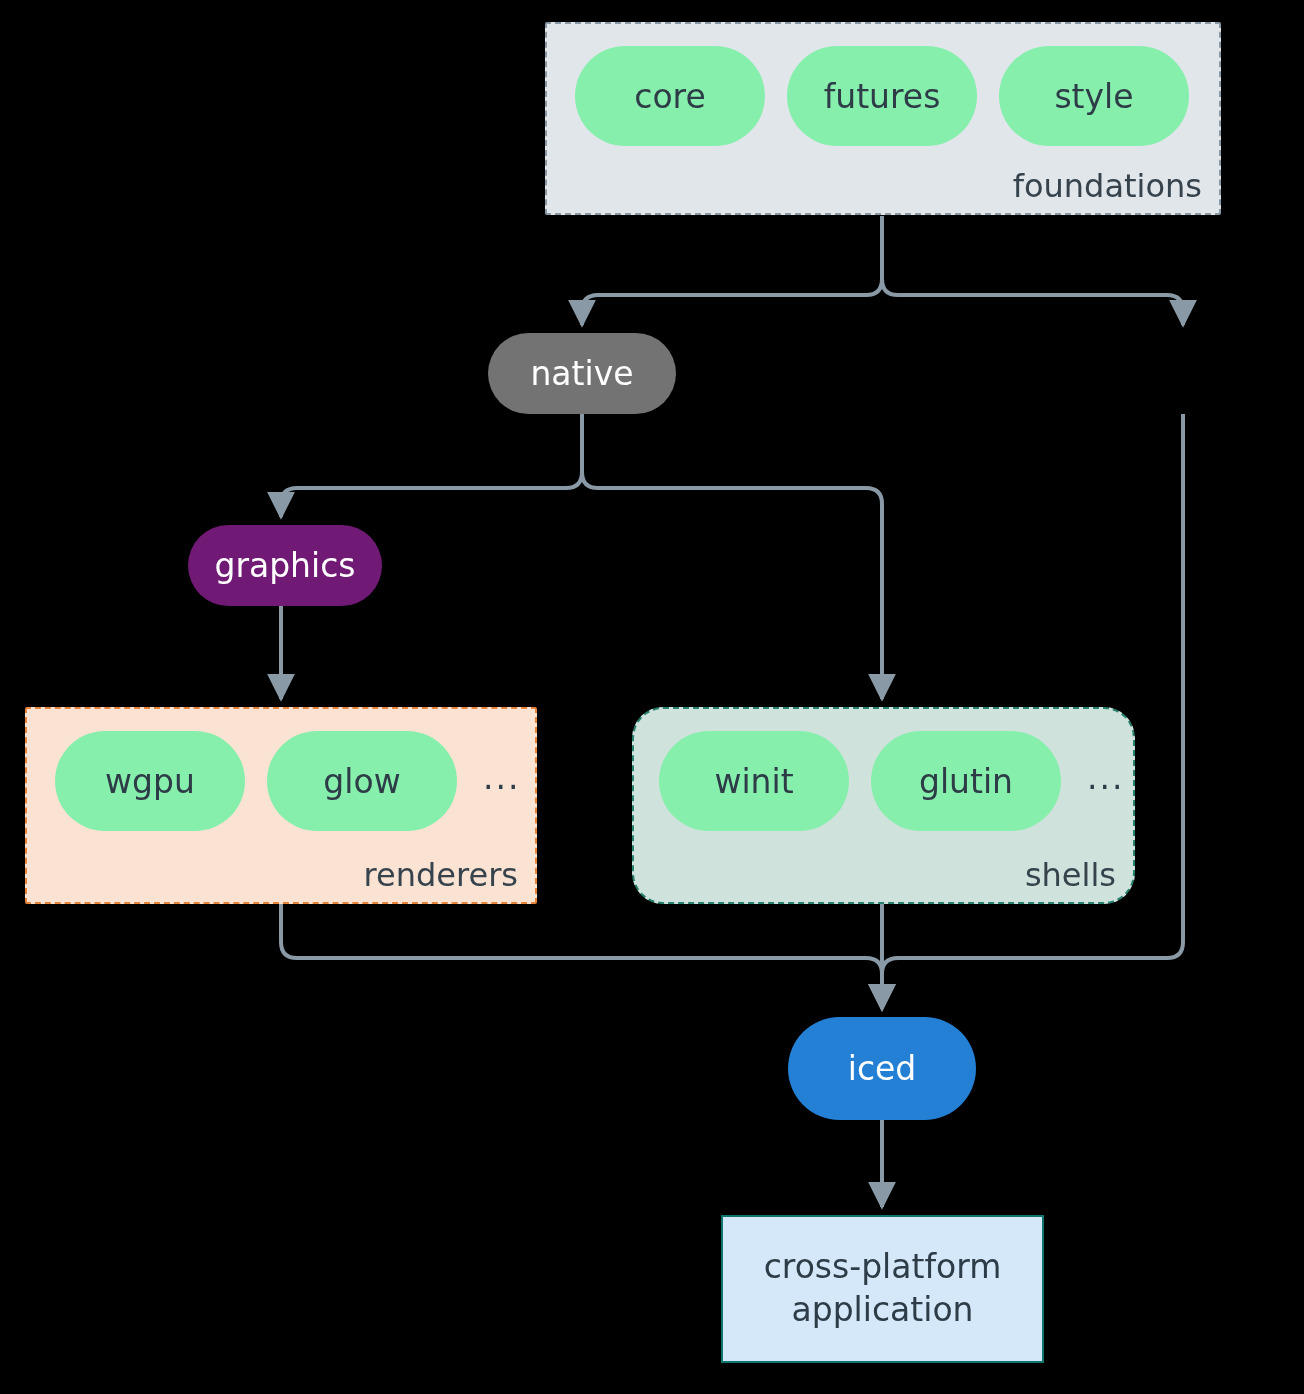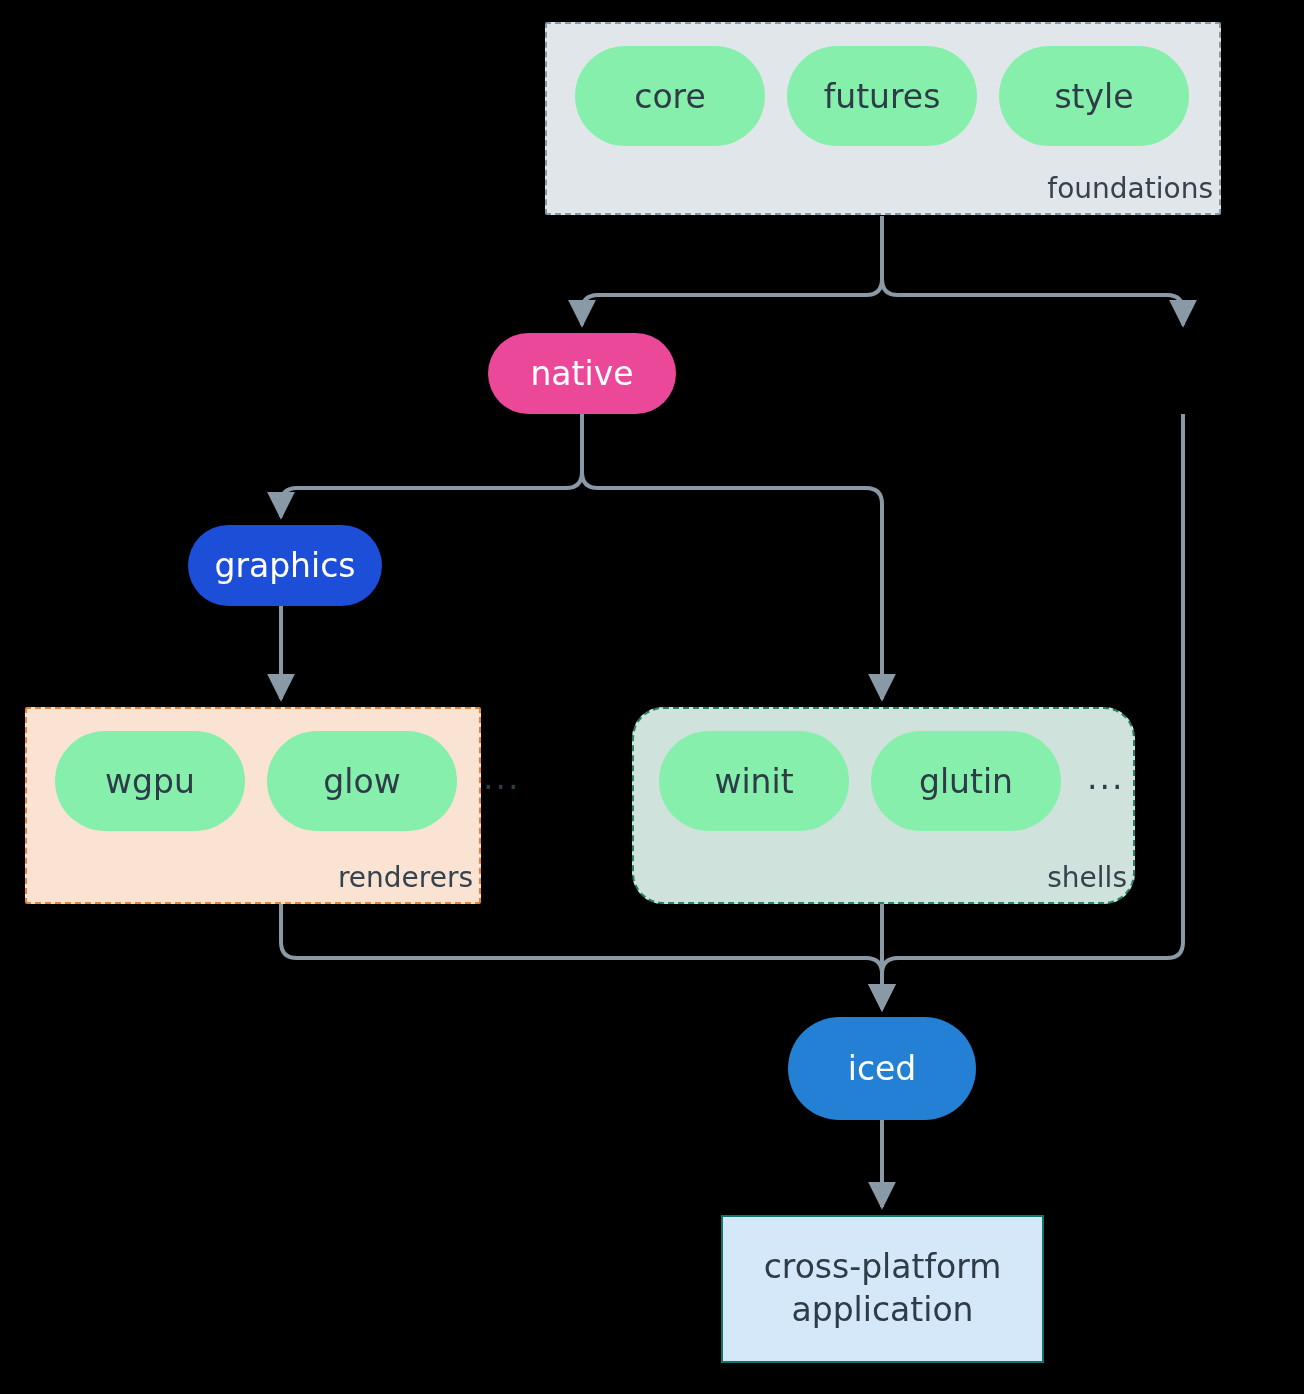--- a/index.html
+++ b/index.html
@@ -30,23 +30,23 @@
 
   
   .group {
     position: absolute;
     border-style: dashed;
     border-width: 2px;
     border-radius: 2px;
   }
   .group-label {
     position: absolute;
-    right: 6px;
+    right: 17px;
     bottom: 8px;
-    font-size: 28px;
+    font-size: 32px;
     color: #36434D;
     white-space: nowrap;
   }
   .group-items {
     position: absolute;
     left: 0;
     top: 0;
     display: flex;
     align-items: center;
     gap: 22px;
@@ -55,21 +55,21 @@
   #group-foundations {
     left: 545px; top: 22px;
     width: 676px; height: 193px;
     background: #E1E6EA;
     border-color: #8A99A6;
   }
   #group-foundations .group-items { left: 28px; top: 22px; }
 
   #group-renderers {
     left: 25px; top: 707px;
-    width: 456px; height: 197px;
+    width: 512px; height: 197px;
     background: #FAE3D3;
     border-color: #E8833A;
   }
   #group-renderers .group-items { left: 28px; top: 22px; }
 
   #group-shells {
     left: 632px; top: 707px;
     width: 503px; height: 197px;
     background: #CFE2DC;
     border-color: #27836E;
@@ -105,23 +105,23 @@
   .stadium {
     position: absolute;
     display: flex;
     align-items: center;
     justify-content: center;
     border-radius: 100px;
     color: #FFFFFF;
     font-size: 33px;
     white-space: nowrap;
   }
-  #node-native { left: 488px; top: 333px; width: 188px; height: 81px; background: #ec4899; }
+  #node-native { left: 488px; top: 333px; width: 188px; height: 81px; background: #737373; }
   #node-web    { left: 1089px; top: 333px; width: 188px; height: 81px; background: #5E56F0; }
-  #node-graphics { left: 188px; top: 525px; width: 194px; height: 81px; background: #1d4ed8; }
+  #node-graphics { left: 188px; top: 525px; width: 194px; height: 81px; background: #701a75; }
   #node-iced   { left: 788px; top: 1017px; width: 188px; height: 103px; background: #2380D4; }
 
   
   #node-application {
     position: absolute;
     left: 721px; top: 1215px;
     width: 323px; height: 148px;
     background: #D5E8FA;
     border: 2px solid #0f766e;
     display: flex;

